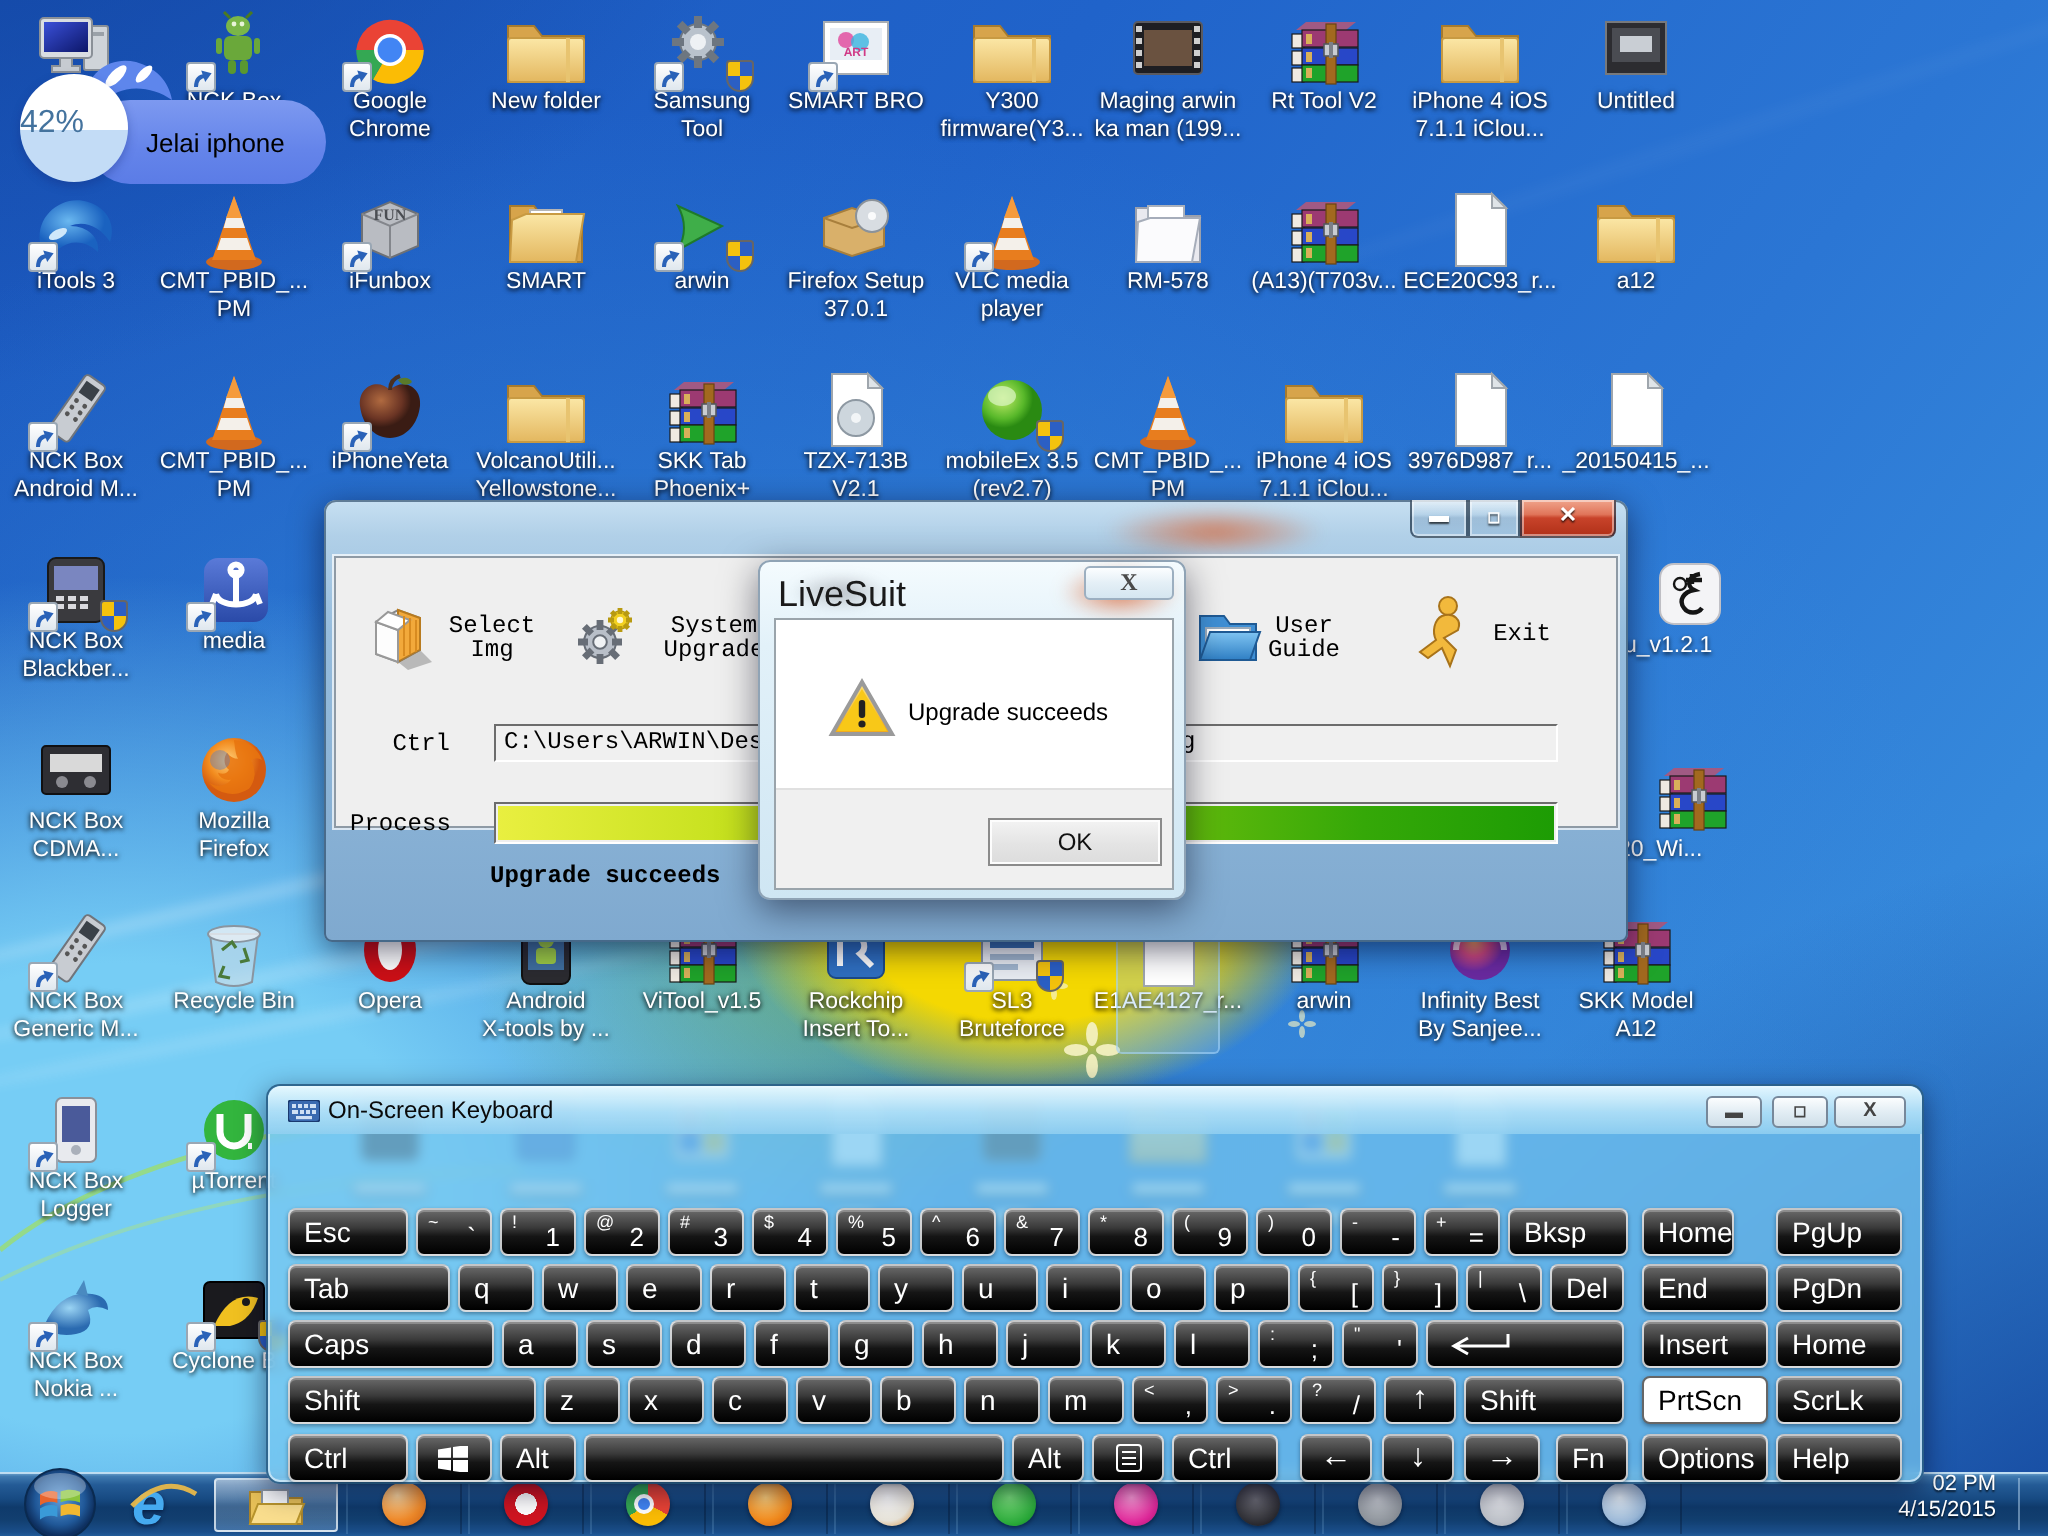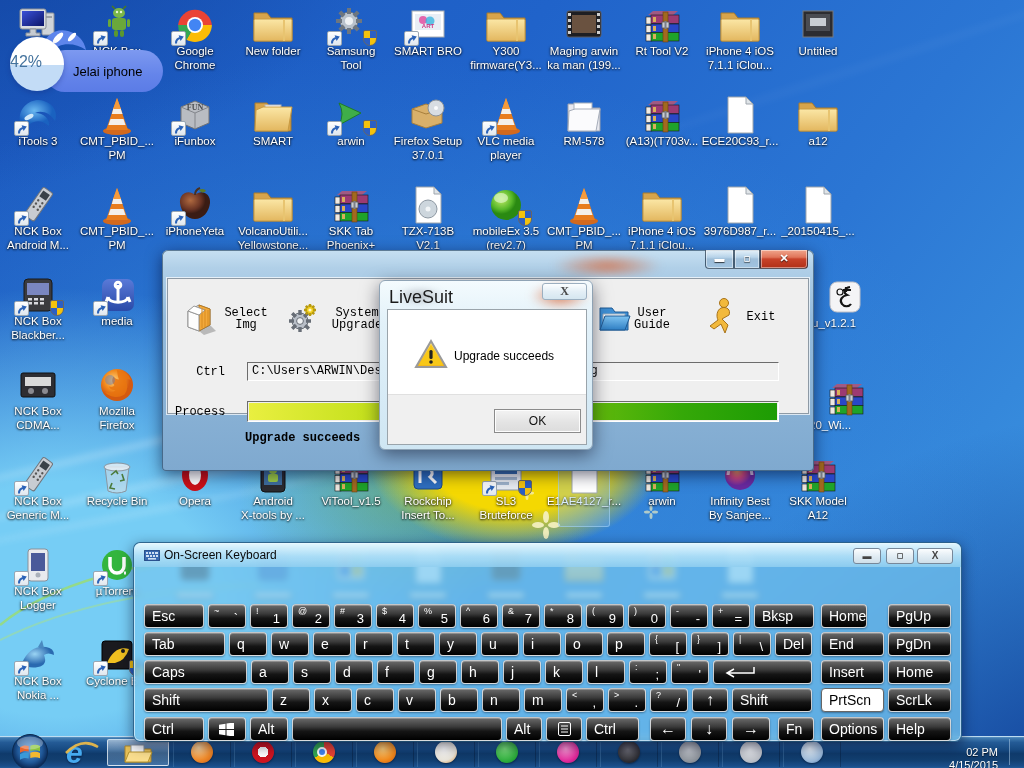--- a/index.html
+++ b/index.html
@@ -75,21 +75,21 @@
 .k .s1{position:absolute;left:5px;top:1px;font-size:9px}
 .k .s2{position:absolute;right:7px;bottom:1px;font-size:13px}
 .kw{background:#fff;color:#000;border-color:#666}
 
 
 #tb{position:absolute;left:0;top:736px;width:1024px;height:32px;z-index:40;
  background:linear-gradient(180deg,#79aed6 0%,#3f7ab0 7%,#245b96 20%,#174a82 42%,#0f3a6b 55%,#123f70 75%,#1a4e8a 94%,#215c9a 100%)}
 #tb:before{content:"";position:absolute;top:0;left:0;right:0;height:1px;background:rgba(210,235,250,.8)}
 .slot{position:absolute;top:3px;width:58px;height:28px;border-left:1px solid rgba(130,180,220,.22);border-right:1px solid rgba(0,10,30,.28)}
 .tbc{position:absolute;top:5px;width:22px;height:22px;border-radius:50%}
-#clock{position:absolute;right:26px;top:0;height:32px;color:#fff;font-size:11px;text-align:right;line-height:13px;padding-top:10px;text-shadow:0 1px 1px rgba(0,0,0,.7)}
+#clock{position:absolute;right:26px;top:0;height:32px;color:#fff;font-size:11px;text-align:right;line-height:13px;padding-top:0;text-shadow:0 1px 1px rgba(0,0,0,.7)}
 </style></head><body>
 <svg width="0" height="0" style="position:absolute">
     <defs>
 <linearGradient id="gf" x1="0" y1="0" x2="0" y2="1">
         <stop offset="0" stop-color="#fbe7a6"></stop>
         <stop offset="1" stop-color="#e3b75f"></stop>
       </linearGradient>
 <linearGradient id="gscr" x1="0" y1="0" x2="1" y2="1">
         <stop offset="0" stop-color="#3a50d8"></stop>
         <stop offset="1" stop-color="#0c1668"></stop>

